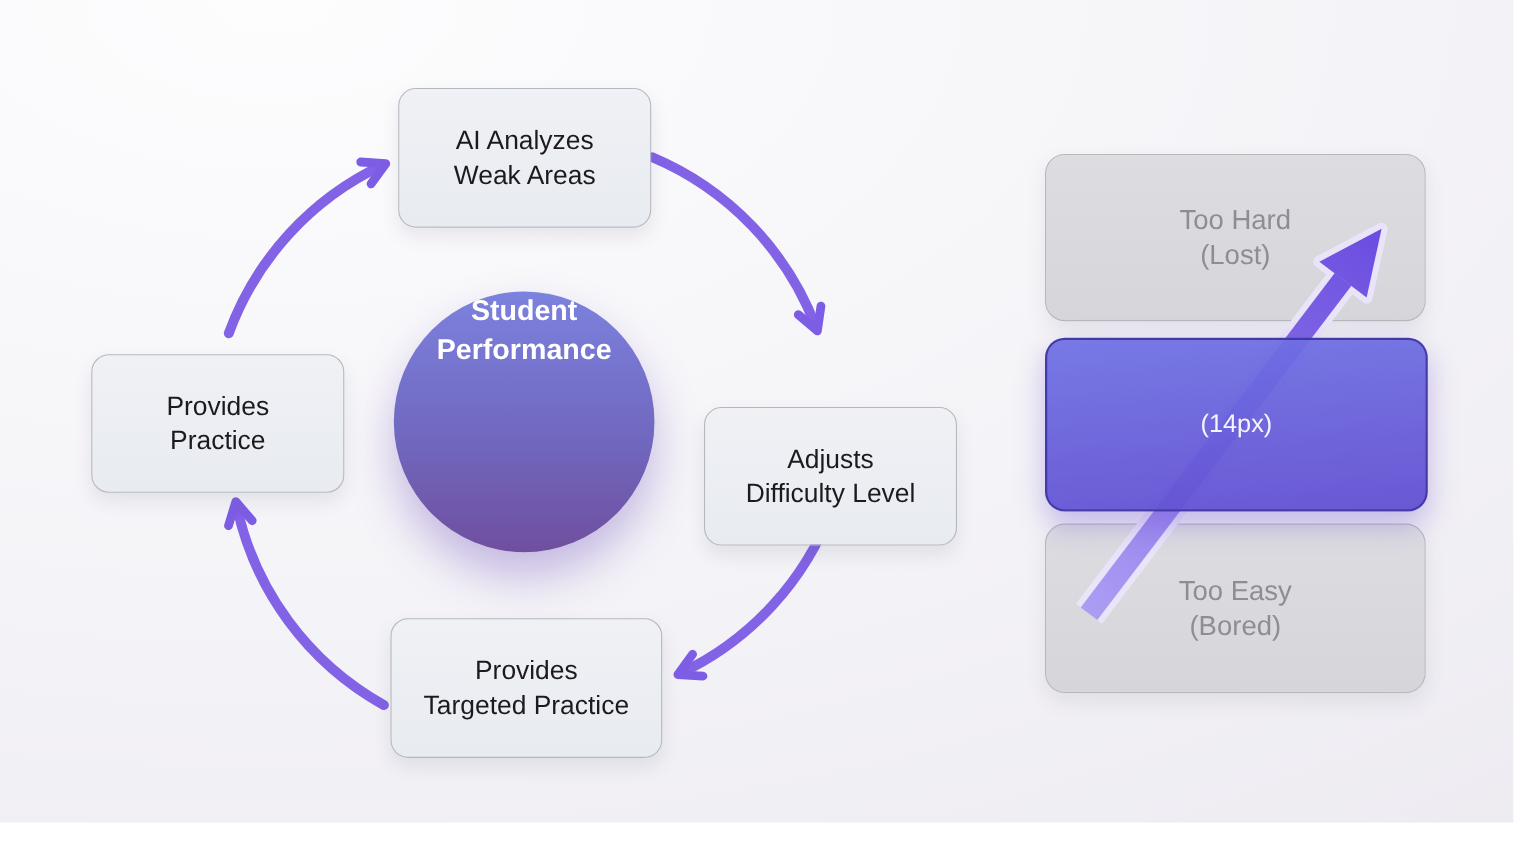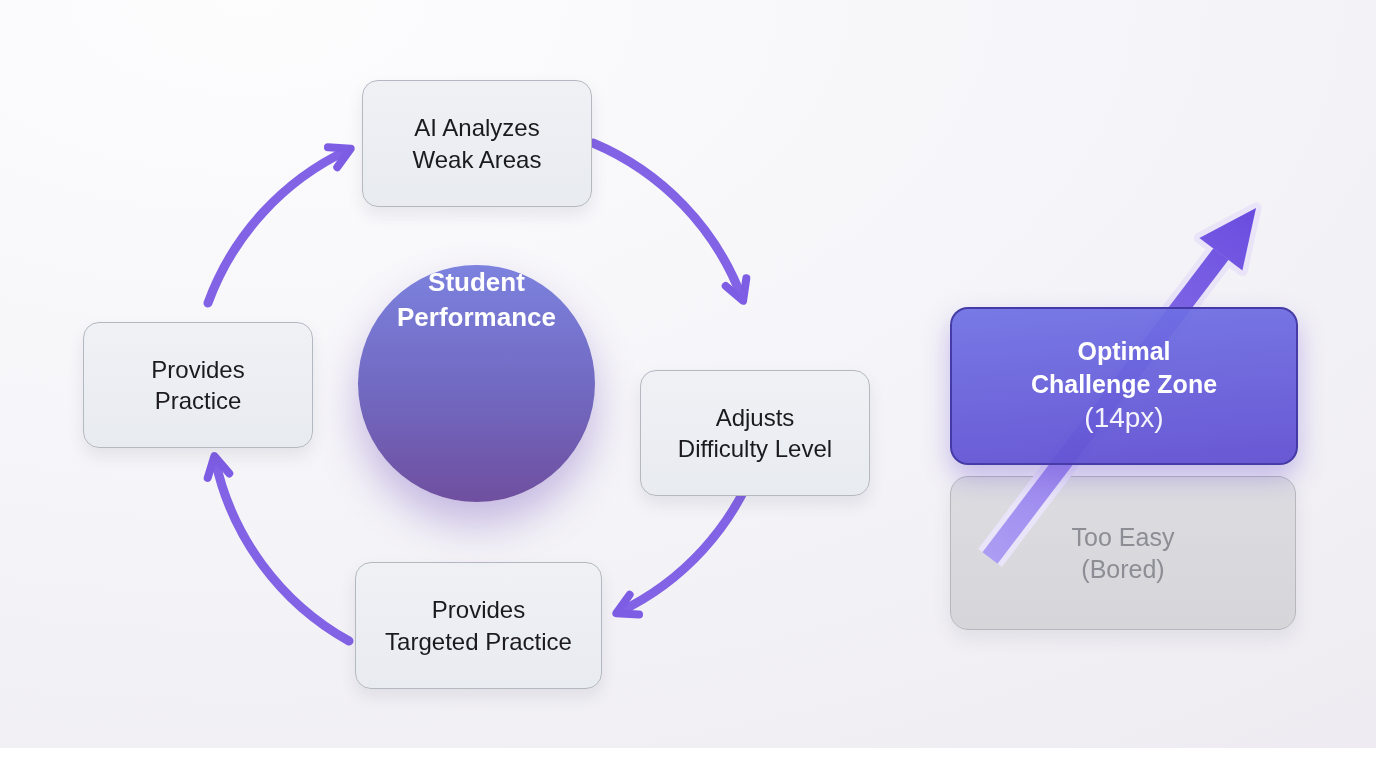--- a/index.html
+++ b/index.html
@@ -50,21 +50,21 @@
   }
   .zone-hard{top:140px;height:150px;}
   .zone-easy{top:476px;height:152px;}
   .zone-optimal{
     top:307px;height:154px;z-index:4;
     background:linear-gradient(175deg,rgba(112,114,228,0.95) 0%,rgba(97,79,209,0.95) 100%);
     border:2px solid rgba(64,54,162,0.9);
     color:#ffffff;font-weight:bold;
     box-shadow:0 12px 26px rgba(110,78,210,0.35);
   }
-  .zone-sub{font-weight:normal;font-size:28px;color:rgba(255,255,255,0.93);margin-top:0;}
+  .zone-sub{font-weight:normal;font-size:23px;color:rgba(255,255,255,0.93);margin-top:0;}
 </style>
 </head>
 <body>
 
 <div class="stage">
 
   <svg class="layer z1" width="1376" height="768" viewBox="0 0 1376 768">
     <defs>
       <marker id="chev" viewBox="0 0 34 34" markerWidth="34" markerHeight="34" refX="24" refY="17" orient="auto" markerUnits="userSpaceOnUse">
         <path d="M7,6 L27,17 L7,28" fill="none" stroke="#7e5de5" stroke-width="8" stroke-linecap="round" stroke-linejoin="round"></path>
@@ -91,20 +91,24 @@
   <div class="node node-bottom">
     <span class="label">Provides
 Targeted Practice</span>
   </div>
 
   <div class="circle">
     <span class="label">Student
 Performance</span>
   </div>
 
+  <div class="zone zone-gray zone-hard">
+    <span class="label">Too Hard
+(Lost)</span>
+  </div>
   <div class="zone zone-gray zone-easy">
     <span class="label">Too Easy
 (Bored)</span>
   </div>
 
   <svg class="layer z3" width="1376" height="768" viewBox="0 0 1376 768">
     <defs>
       <linearGradient id="agrad" gradientUnits="userSpaceOnUse" x1="990" y1="558" x2="1256" y2="208">
         <stop offset="0" stop-color="#ac9df3"></stop>
         <stop offset="1" stop-color="#6a4cdf"></stop>
@@ -114,18 +118,16 @@
 
       <line x1="990" y1="558" x2="1221" y2="254" stroke="#e9e4f8" stroke-width="30"></line>
       <polygon points="1256,208 1242.4,270.5 1199.4,237.9" fill="#e9e4f8" stroke="#e9e4f8" stroke-width="11" stroke-linejoin="round"></polygon>
 
       <line x1="990" y1="558" x2="1221" y2="254" stroke="url(#agrad)" stroke-width="19"></line>
       <polygon points="1256,208 1242.4,270.5 1199.4,237.9" fill="url(#agrad)"></polygon>
     </g>
   </svg>
 
   <div class="zone zone-optimal">
-    <span class="label">Optimal
-Challenge Zone</span>
     <span class="zone-sub">(14px)</span>
   </div>
 
 </div>
 
 </body></html>

